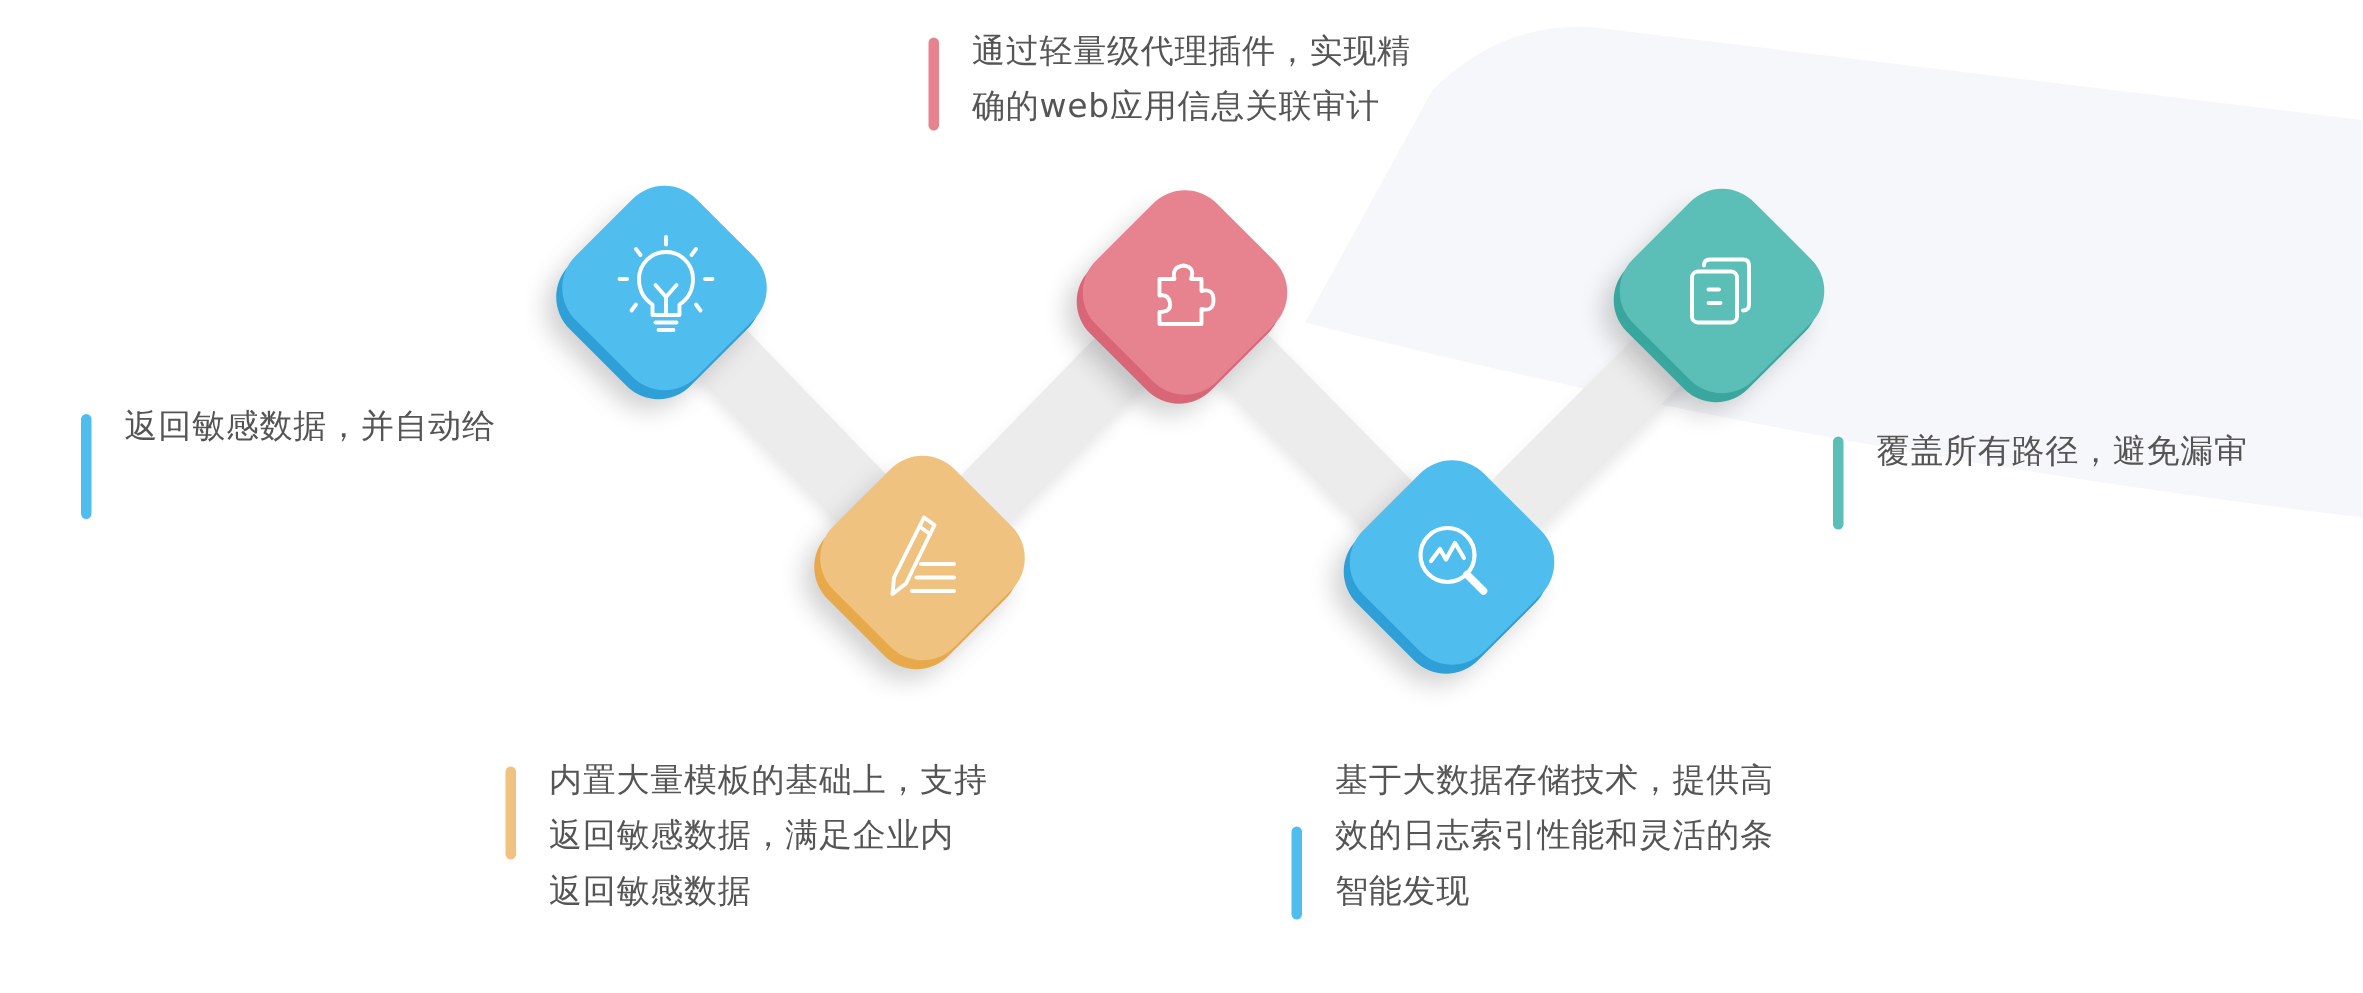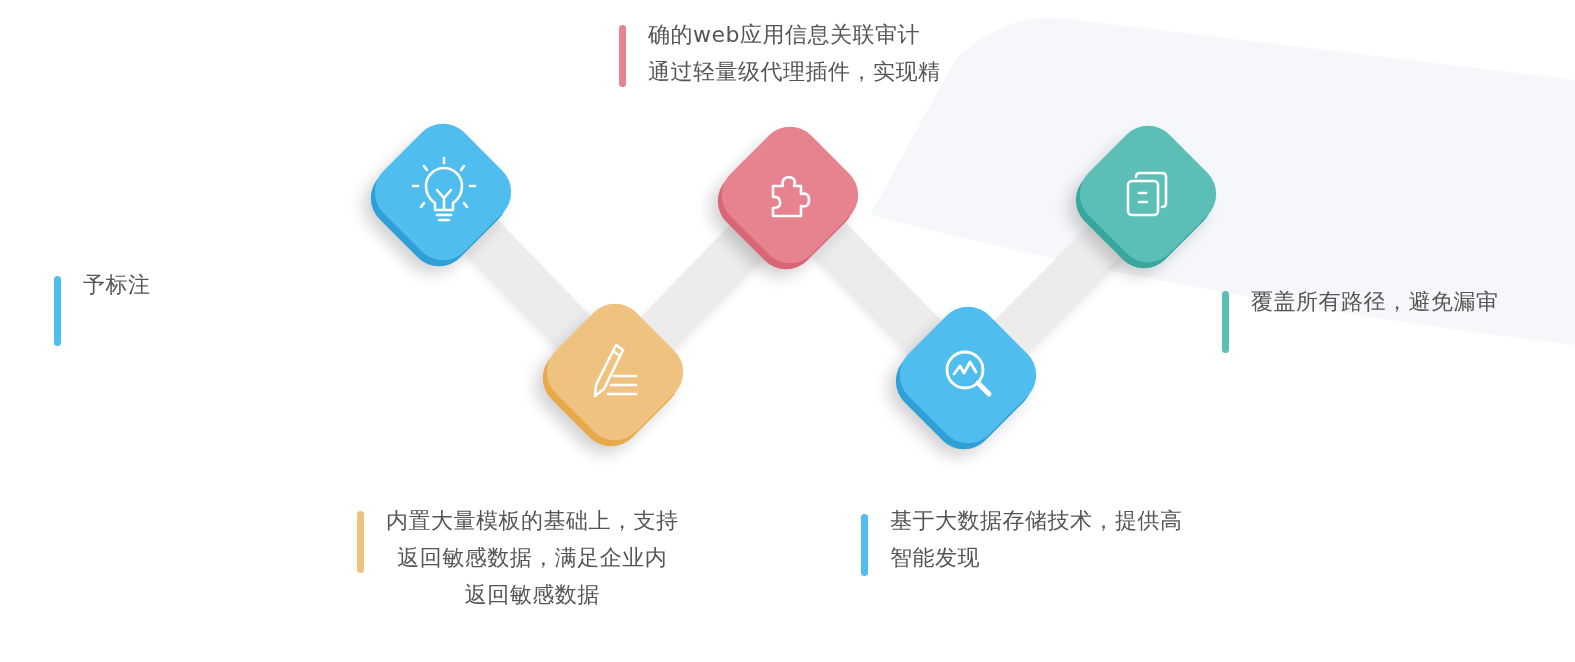--- a/index.html
+++ b/index.html
@@ -120,47 +120,48 @@
       <rect x="19" y="26" width="30" height="34" rx="4"></rect>
       <line x1="30" y1="38" x2="37" y2="38"></line>
       <line x1="30" y1="47" x2="38" y2="47"></line>
     </svg>
   </div>
 </div>
 
 <div class="desc" style="left:54px; top:266px;">
   <div class="bar" style="height:70px; margin-top:10px; background:#4fbdee;"></div>
   <div class="text">
-    <span>予标注</span>
+    <span>返回敏感数据，并自动给</span>
   </div>
 </div>
 
 <div class="desc" style="left:619px; top:16px;">
   <div class="bar" style="height:62px; margin-top:9px; background:#e7838f;"></div>
   <div class="text">
+    <span>通过轻量级代理插件，实现精</span>
     <span>确的web应用信息关联审计</span>
-    <span>通过轻量级代理插件，实现精</span>
   </div>
 </div>
 
 <div class="desc" style="left:1222px; top:283px;">
   <div class="bar" style="height:62px; margin-top:8px; background:#5bbfb8;"></div>
   <div class="text">
     <span>覆盖所有路径，避免漏审</span>
   </div>
 </div>
 
-<div class="desc" style="left:357px; top:502px;text-align:center;">
+<div class="desc" style="left:337px; top:502px;">
   <div class="bar" style="height:62px; margin-top:9px; background:#f0c280;"></div>
   <div class="text">
     <span>内置大量模板的基础上，支持</span>
     <span>返回敏感数据，满足企业内</span>
     <span>返回敏感数据</span>
   </div>
 </div>
 
 <div class="desc" style="left:861px; top:502px;align-items:flex-end;">
   <div class="bar" style="height:62px; margin-top:9px; background:#4fbdee;"></div>
   <div class="text">
     <span>基于大数据存储技术，提供高</span>
+    <span>效的日志索引性能和灵活的条</span>
     <span>智能发现</span>
   </div>
 </div>
 
 </body></html>

